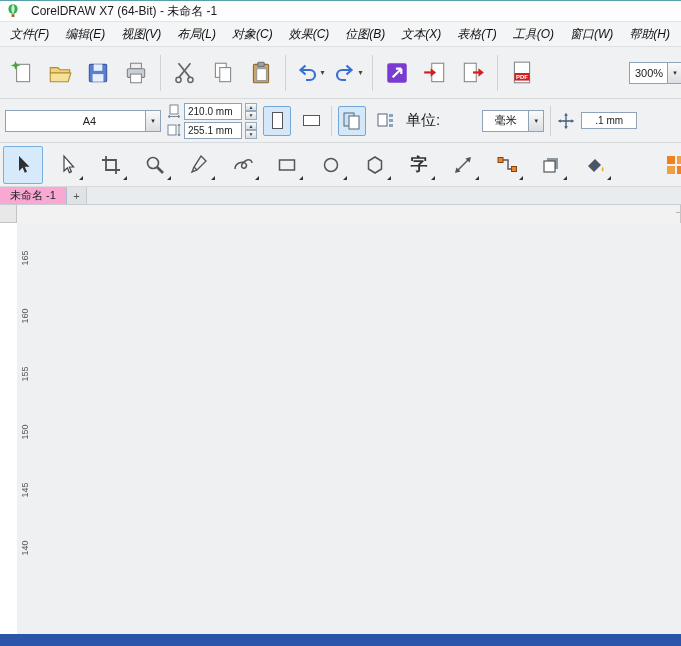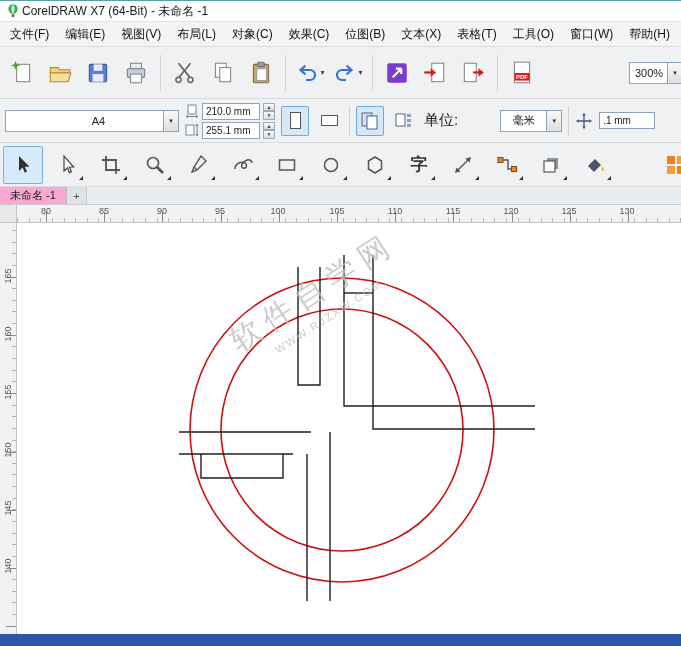--- a/index.html
+++ b/index.html
@@ -3,65 +3,65 @@
 <meta charset="utf-8">
 <style>
   * { margin:0; padding:0; box-sizing:border-box; }
   html,body { width:681px; height:646px; overflow:hidden; background:#fff;
               font-family:"Liberation Sans","DejaVu Sans",sans-serif; }
   .window { width:681px; height:646px; display:flex; flex-direction:column;
             overflow:hidden; background:#eef0f1; border-top:1px solid #58a0a8; }
 
   
   .titlebar { height:21px; background:#fdfdfd; display:flex; align-items:center;
-              gap:2px; padding:0 6px; font-size:12px; color:#1a1a1a;
+              gap:11px; padding:0 6px; font-size:12px; color:#1a1a1a;
               border-bottom:1px solid #e2e4e5; flex:0 0 21px; }
 
   
   .menubar { height:25px; background:#f4f5f6; display:flex; align-items:center;
              font-size:12px; color:#111; border-bottom:1px solid #dcdedf;
              padding-left:2px; flex:0 0 25px; }
-  .menu-item { padding:4px 8px; white-space:nowrap; }
+  .menu-item { padding:4px 8px; white-space:nowrap;font-style:italic; }
 
   
   .toolbar { height:52px; background:#f0f1f2; border-bottom:1px solid #d8dadc;
              display:flex; align-items:center; padding:0 4px; gap:2px; flex:0 0 52px; }
   .tbtn { height:42px; min-width:36px; display:flex; align-items:center;
           justify-content:center; border-radius:2px; position:relative; }
   .ddown { font-size:8px; color:#444; margin-left:1px; }
   .tsep { width:1px; height:36px; background:#d0d3d6; margin:0 4px; flex:0 0 1px; }
   .combo { height:22px; border:1px solid #8fa3b8; background:#fff; display:flex;
            align-items:center; font-size:11px; color:#222; }
   .combo-text { flex:1; padding:0 5px; white-space:nowrap; overflow:hidden;text-align:center; }
   .combo-arrow { width:15px; height:100%; background:linear-gradient(#fafafa,#dbdee2);
                  border-left:1px solid #8fa3b8; display:flex; align-items:center;
                  justify-content:center; font-size:7px; color:#333; }
   .zoomcombo { width:54px; margin-left:auto; margin-right:-6px; }
 
   
   .propbar { height:44px; background:#f0f1f2; border-bottom:1px solid #d8dadc;
              display:flex; align-items:center; padding:0 5px; gap:6px; flex:0 0 44px; }
-  .pagesize { width:174px;padding-left:28px; }
+  .pagesize { width:156px;padding-left:28px; }
   .units { width:62px;margin-left:36px; }
   .plabel { font-size:15px; color:#222; white-space:nowrap; }
   .dims { display:flex; flex-direction:column; gap:2px; }
   .dimrow { display:flex; align-items:center; gap:3px; }
   .dimfield { width:58px; height:17px; border:1px solid #8fa3b8; background:#fff;
               font-size:10px; color:#222; display:flex; align-items:center; padding:0 3px; }
   .spincol { display:flex; flex-direction:column; }
   .spin { width:12px; height:8.5px; background:linear-gradient(#fafafa,#d8dcdf);
           border:1px solid #9aabbc; font-size:5px; line-height:6px; text-align:center;
           color:#345; }
   .obtn { width:28px; height:30px; display:flex; align-items:center; justify-content:center;
           border:1px solid transparent; border-radius:2px; }
   .active-btn { background:#d4e8fa; border:1px solid #74a7d8; }
   .rect-v { width:11px; height:17px; border:1px solid #555; background:#fff; }
   .rect-h { width:17px; height:11px; border:1px solid #555; background:#fff; }
   .sep { width:1px; height:30px; background:#d0d3d6; flex:0 0 1px; }
-  .nudgefield { width:56px; margin-right:-8px; }
+  .nudgefield { width:56px; margin-right:-8px;justify-content:center; }
 
   
   .toolbox { height:44px; background:#f0f1f2; border-bottom:1px solid #d8dadc;
              display:flex; align-items:center; padding:0 3px; gap:4px; flex:0 0 44px;
              overflow:hidden; }
   .tool { width:40px; height:38px; position:relative; display:flex; align-items:center;
           justify-content:center; border:1px solid transparent; border-radius:2px; }
   .tool.flyout::after { content:""; position:absolute; right:3px; bottom:3px;
           width:0; height:0; border-left:4px solid transparent; border-bottom:4px solid #333; }
   .tool.active { background:#d6eafc; border:1px solid #79aede; }
@@ -400,33 +400,20 @@
     <div class="tab">
       <span>未命名 -1</span>
     </div>
     <div class="tab-plus">
       <span>+</span>
     </div>
   </div>
 
   <div class="workspace">
     <div class="corner"></div>
-    <div class="hruler">
-      <span class="hlabel" style="left:29px">80</span>
-      <span class="hlabel" style="left:87px">85</span>
-      <span class="hlabel" style="left:145px">90</span>
-      <span class="hlabel" style="left:203px">95</span>
-      <span class="hlabel" style="left:261px">100</span>
-      <span class="hlabel" style="left:320px">105</span>
-      <span class="hlabel" style="left:378px">110</span>
-      <span class="hlabel" style="left:436px">115</span>
-      <span class="hlabel" style="left:494px">120</span>
-      <span class="hlabel" style="left:552px">125</span>
-      <span class="hlabel" style="left:610px">130</span>
-    </div>
     <div class="vruler">
       <span class="vlabel" style="top:48px">165</span>
       <span class="vlabel" style="top:106px">160</span>
       <span class="vlabel" style="top:164px">155</span>
       <span class="vlabel" style="top:222px">150</span>
       <span class="vlabel" style="top:280px">145</span>
       <span class="vlabel" style="top:338px">140</span>
     </div>
     <div class="canvas">
       <svg width="664" height="412" viewBox="0 0 664 412">

